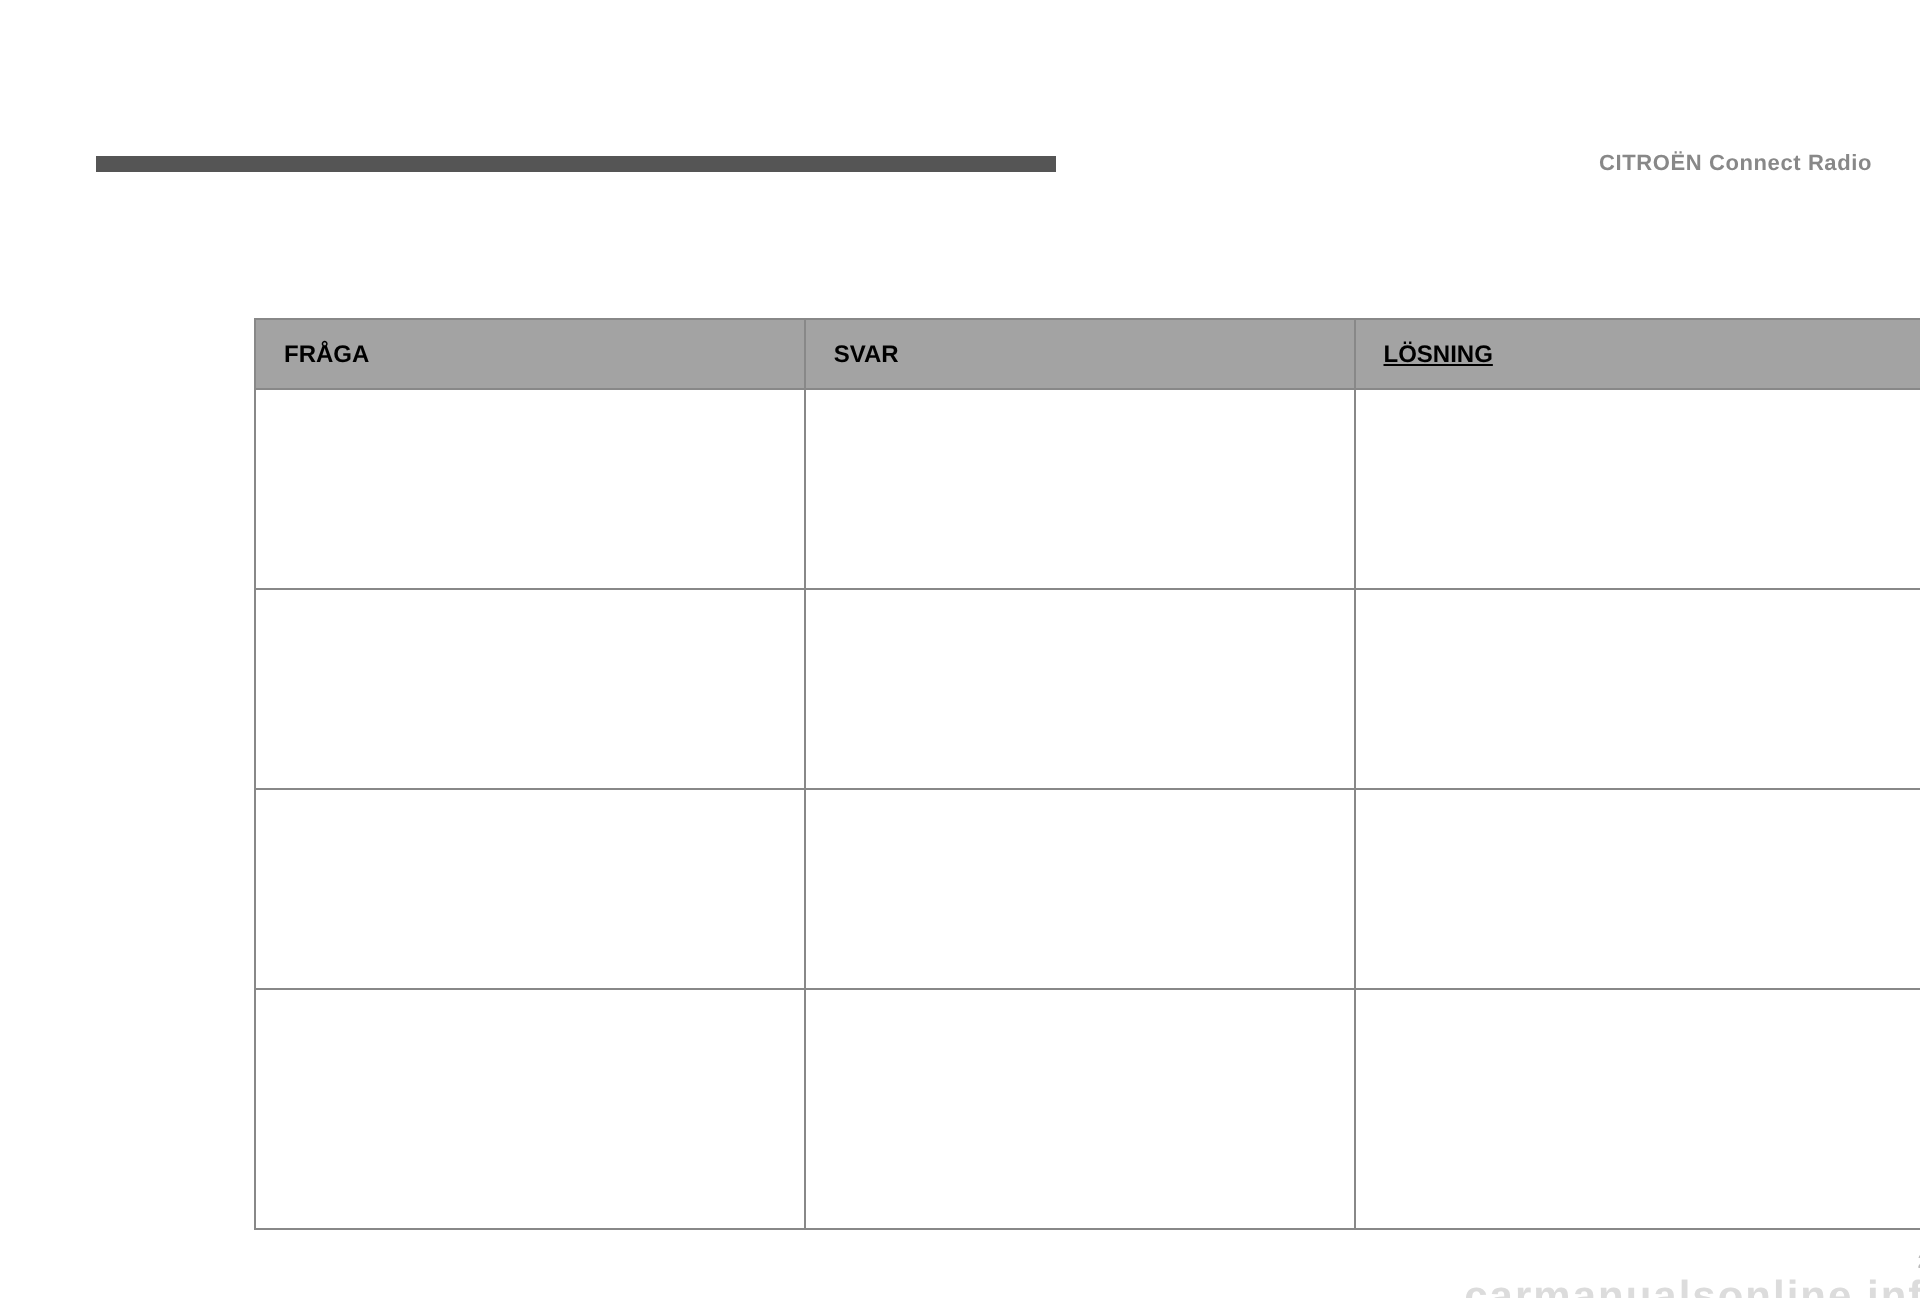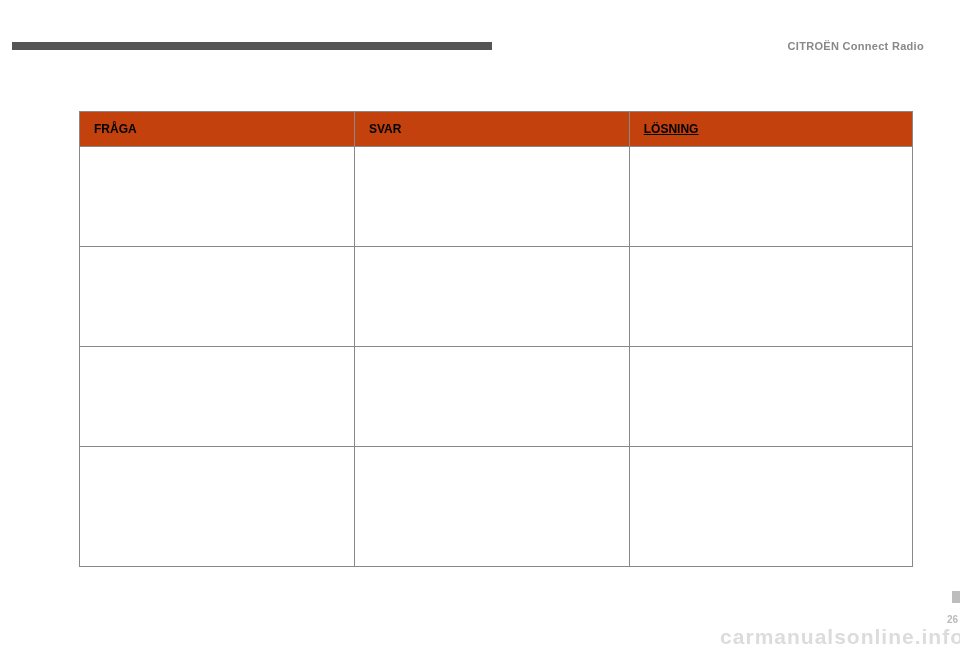--- a/index.html
+++ b/index.html
@@ -1,16 +1,16 @@
 <!DOCTYPE html>
 <html><head>
   <meta charset="utf-8">
   <style>
     * {
-      margin: 4px;
+      margin: 16px;
       padding: 0;
       box-sizing: border-box;
     }
     body {
       width: 960px;
       height: 649px;
       background: #ffffff;
       font-family: Arial, Helvetica, sans-serif;
       position: relative;
       overflow: hidden;
@@ -36,21 +36,21 @@
       position: absolute;
       top: 95px;
       left: 63px;
       width: 834px;
     }
     table {
       width: 100%;
       border-collapse: collapse;
     }
     th {
-      background: #c2410c;
+      background: #a3a3a3;
       border: 1px solid #888888;
       text-align: left;
       padding: 10px 14px;
       font-size: 12px;
       font-weight: bold;
       color: #000000;
     }
     td {
       border: 1px solid #888888;
       height: 100px;

